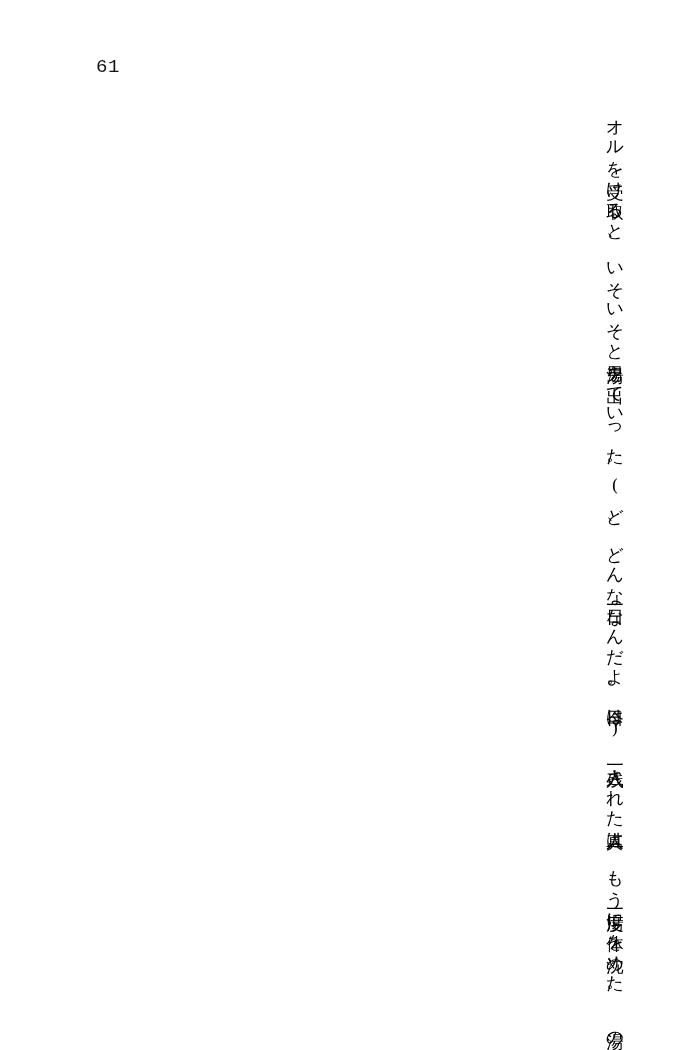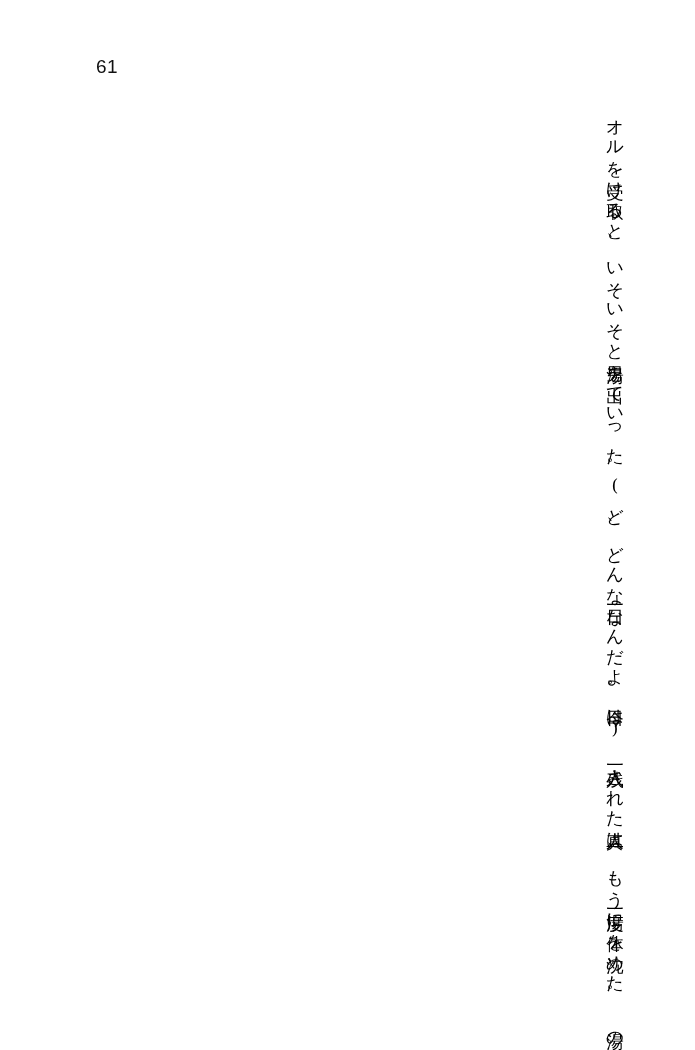--- a/index.html
+++ b/index.html
@@ -21,21 +21,21 @@
     height: 1050px;
     background: #ffffff;
   }
 
   
   .page-number {
     position: absolute;
     left: 96px;
     top: 56px;
     font-size: 19px;
-    font-family: Liberation Sans, sans-serif;
+    font-family: Liberation Mono, monospace;
     letter-spacing: 0.5px;
     color: #111;
   }
 
   
   .vtext {
     position: absolute;
     top: 108px;
     right: 72px;
     height: 880px;

